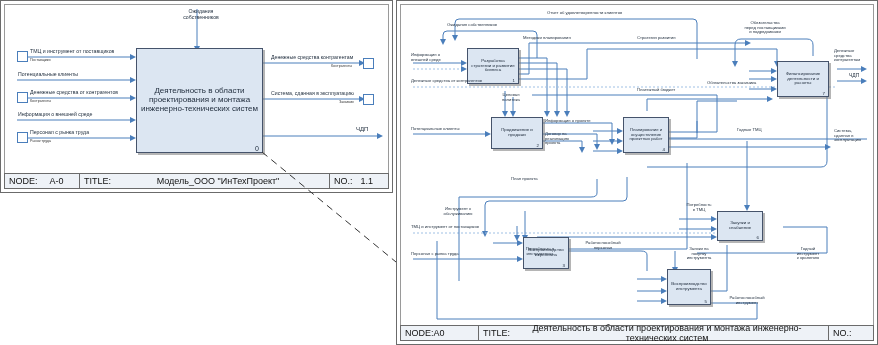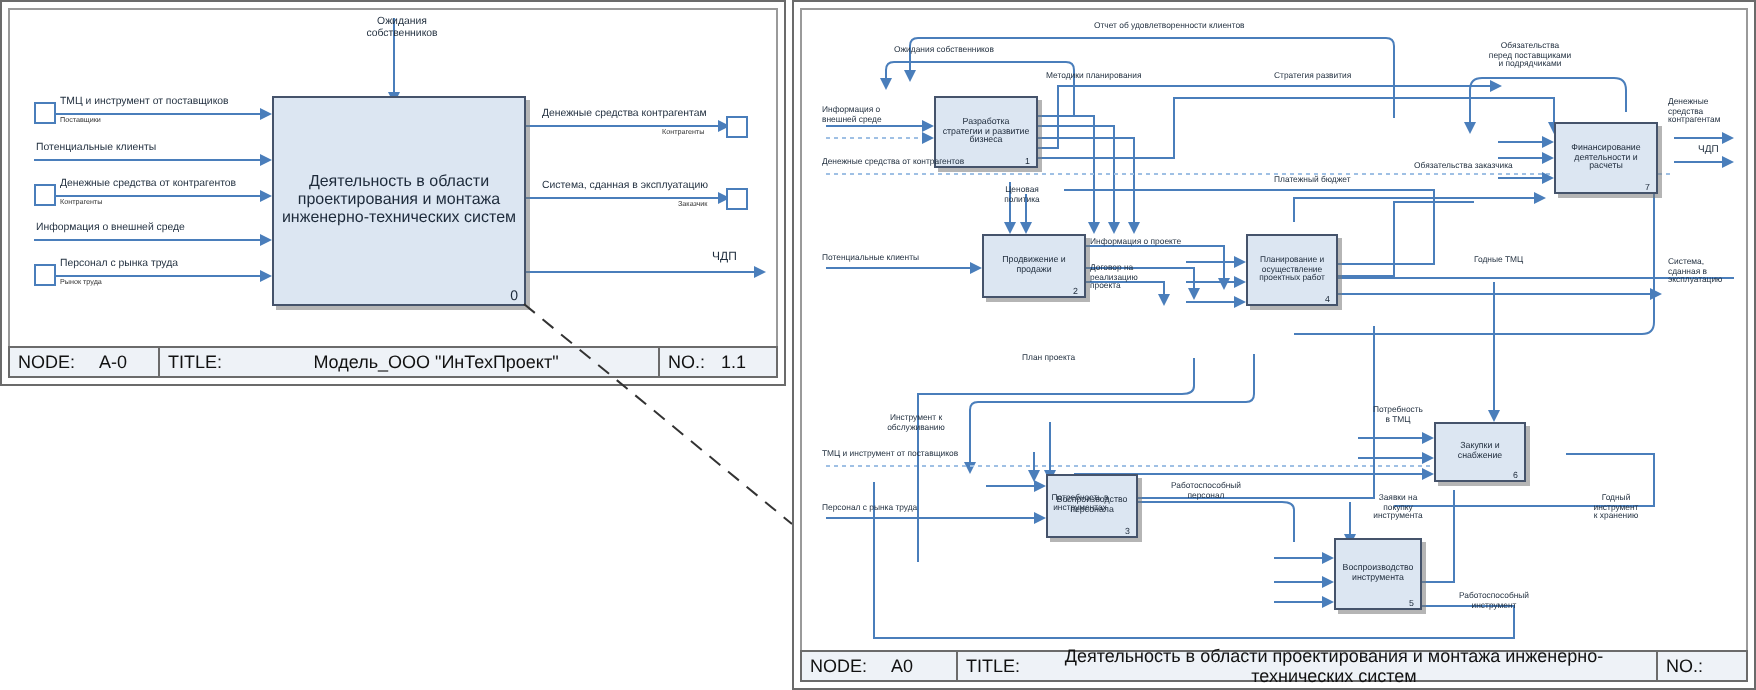--- a/index.html
+++ b/index.html
@@ -337,21 +337,21 @@
 инструмента</div>
     <div class="lbl tiny7" style="left:390px;top:246px;width:42px;text-align:center;">Годный
 инструмент
 к хранению</div>
     <div class="lbl tiny7" style="left:322px;top:295px;width:56px;text-align:center;">Работоспособный
 инструмент</div>
 
     <div class="fbar" style="width:474px;">
       <div class="fcell" style="width:78px;">
         <b>NODE:</b>
-        <span style="margin-left:12px;">A0</span>
+        <span style="margin-left:0;">A0</span>
       </div>
       <div class="fcell" style="flex:1;">
         <b>TITLE:</b>
         <span style="flex:1;text-align:center;">Деятельность в области проектирования и монтажа инженерно-технических систем</span>
       </div>
       <div class="fcell" style="width:44px;">
         <b>NO.:</b>
         <span style="margin-left:6px;"></span>
       </div>
     </div>

